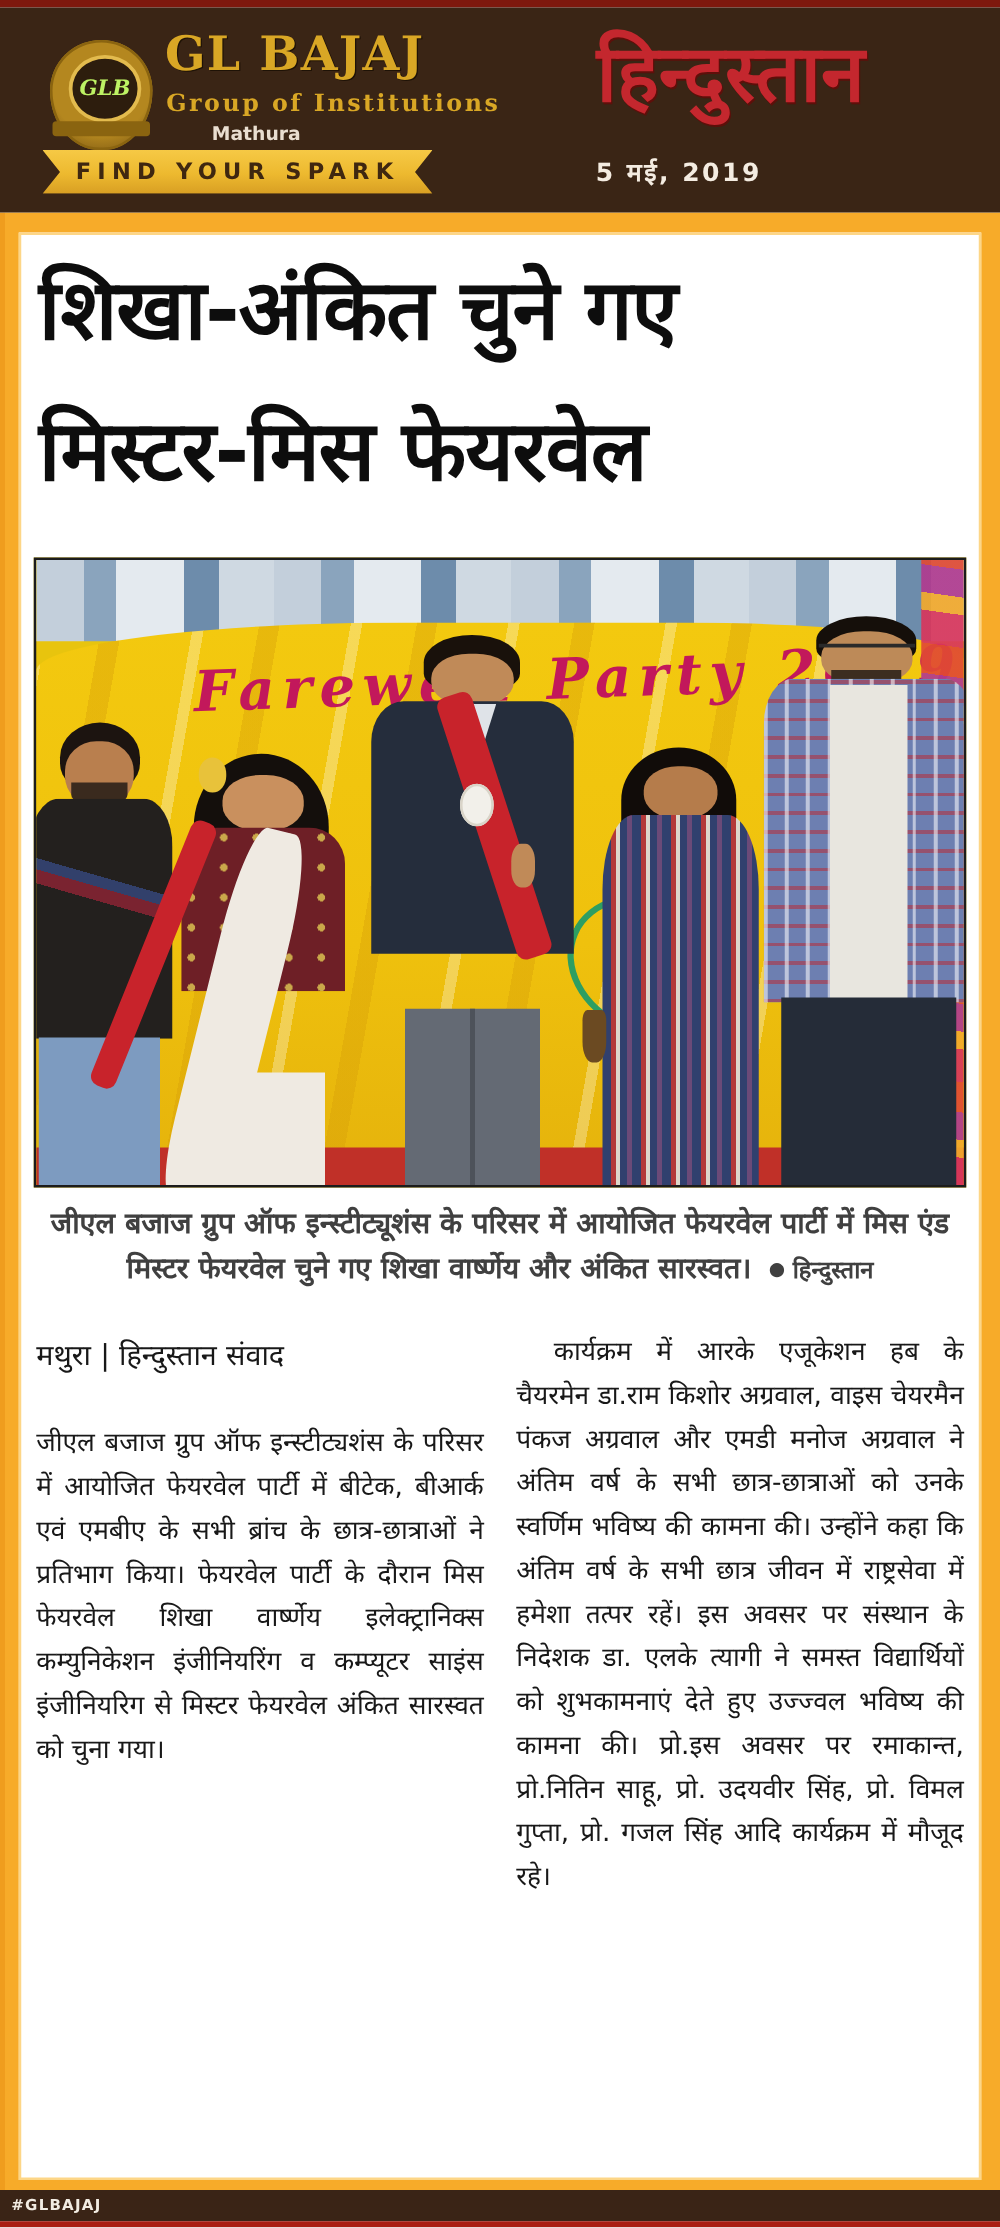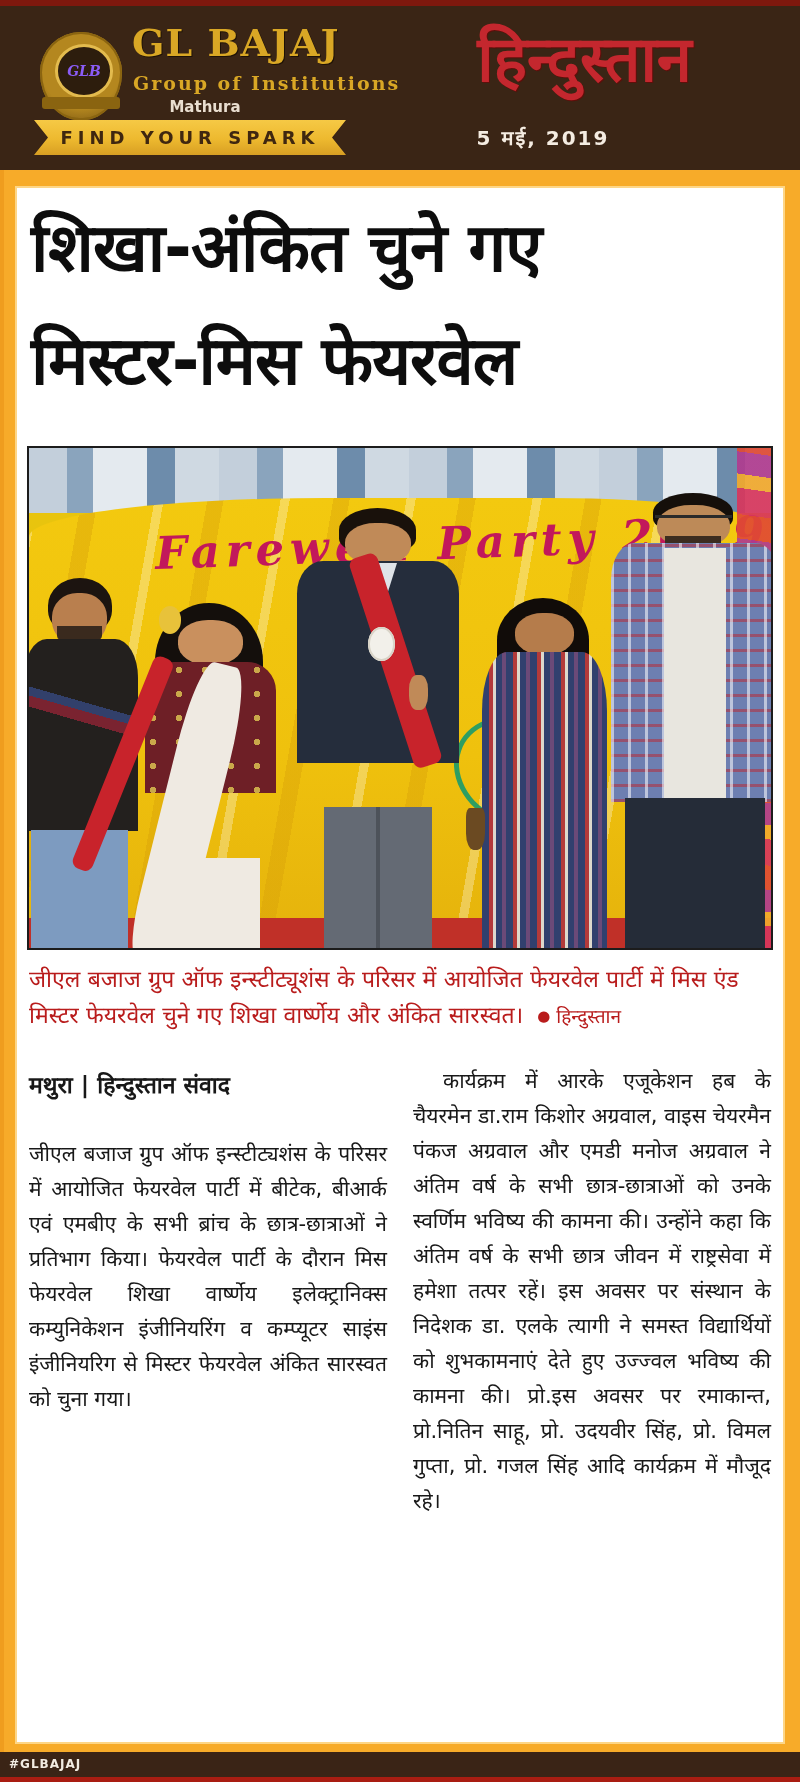--- a/index.html
+++ b/index.html
@@ -14,21 +14,21 @@
   .emblem{
     position:absolute;left:40px;top:26px;width:82px;height:88px;
     background:radial-gradient(circle at 50% 42%,#e8c253 0 26%,#b4871f 27% 60%,#6d4c10 100%);
     border-radius:50% 50% 48% 48%/46% 46% 54% 54%;
     box-shadow:0 0 0 2px #8a6410 inset;
   }
   .emblem-inner{
     position:absolute;left:18%;top:14%;width:64%;height:54%;
     background:#2d1d0d;border:3px solid #e3bb4e;border-radius:50%;
     display:flex;align-items:center;justify-content:center;
-    color:#8b5cf6;font-family:"DejaVu Serif",serif;font-weight:bold;font-size:14px;font-style:italic;
+    color:#bef264;font-family:"DejaVu Serif",serif;font-weight:bold;font-size:17px;font-style:italic;
   }
   .emblem-band{
     position:absolute;left:2%;bottom:12%;width:96%;height:14%;
     background:#8a6410;border-radius:3px;color:#f4dfa0;font-size:7px;
     text-align:center;line-height:12px;overflow:hidden;
   }
   .logo-name{
     position:absolute;left:132px;top:14px;width:230px;
     color:#d9a725;font-family:"DejaVu Serif","Liberation Serif",serif;
     font-weight:bold;font-size:38px;letter-spacing:1px;white-space:nowrap;
@@ -158,28 +158,28 @@
   .p5 .glasses{top:4.9%;left:27%;width:44%;height:2%;border-top:3px solid #2a2a2a;}
   .p5 .beard{top:9.4%;left:33%;width:32%;height:3.4%;background:#3c2d20;border-radius:0 0 50% 50%;}
   .p5 .shirt{top:11%;left:2%;width:96%;height:57%;border-radius:14% 14% 0 0;background:#6d7fb1;
      background-image:
        repeating-linear-gradient(90deg,rgba(255,255,255,.55) 0 3px,transparent 3px 17px),
        repeating-linear-gradient(0deg,rgba(183,44,56,.55) 0 3px,transparent 3px 15px);}
   .p5 .tee{top:12%;left:32%;width:36%;height:56%;background:#e8e6df;}
   .p5 .legs{bottom:0;left:10%;width:80%;height:33%;background:#252c38;}
   
   .caption{
-    margin:12px 4px 0 4px;color:#b91c1c;font-weight:normal;
-    font-size:23px;line-height:1.56;text-align:left;
+    margin:12px 4px 0 4px;color:#404040;font-weight:bold;
+    font-size:23px;line-height:1.56;text-align:center;
   }
   .cap-bullet{font-size:15px;vertical-align:2px;padding:0 6px 0 14px;}
   .cap-credit{font-size:19px;}
   .columns{display:flex;gap:26px;margin:30px 4px 0 4px;}
   .col{flex:1;color:#181818;font-size:21px;line-height:35px;text-align:justify;}
-  .byline{font-weight:bold;font-size:23px;margin:4px 0 34px 0;white-space:nowrap;}
+  .byline{font-weight:normal;font-size:23px;margin:4px 0 34px 0;white-space:nowrap;}
   .col p{margin:0;}
   .col p.indent{text-indent:30px;}
   
   .footer-bar{
     height:25px;background:#3a2416;color:#f2ece2;font-weight:bold;
     font-size:12px;line-height:25px;padding-left:9px;letter-spacing:1px;
   }
   .bottom-strip{height:5px;background:#a91d12;}
 </style>
 </head>

